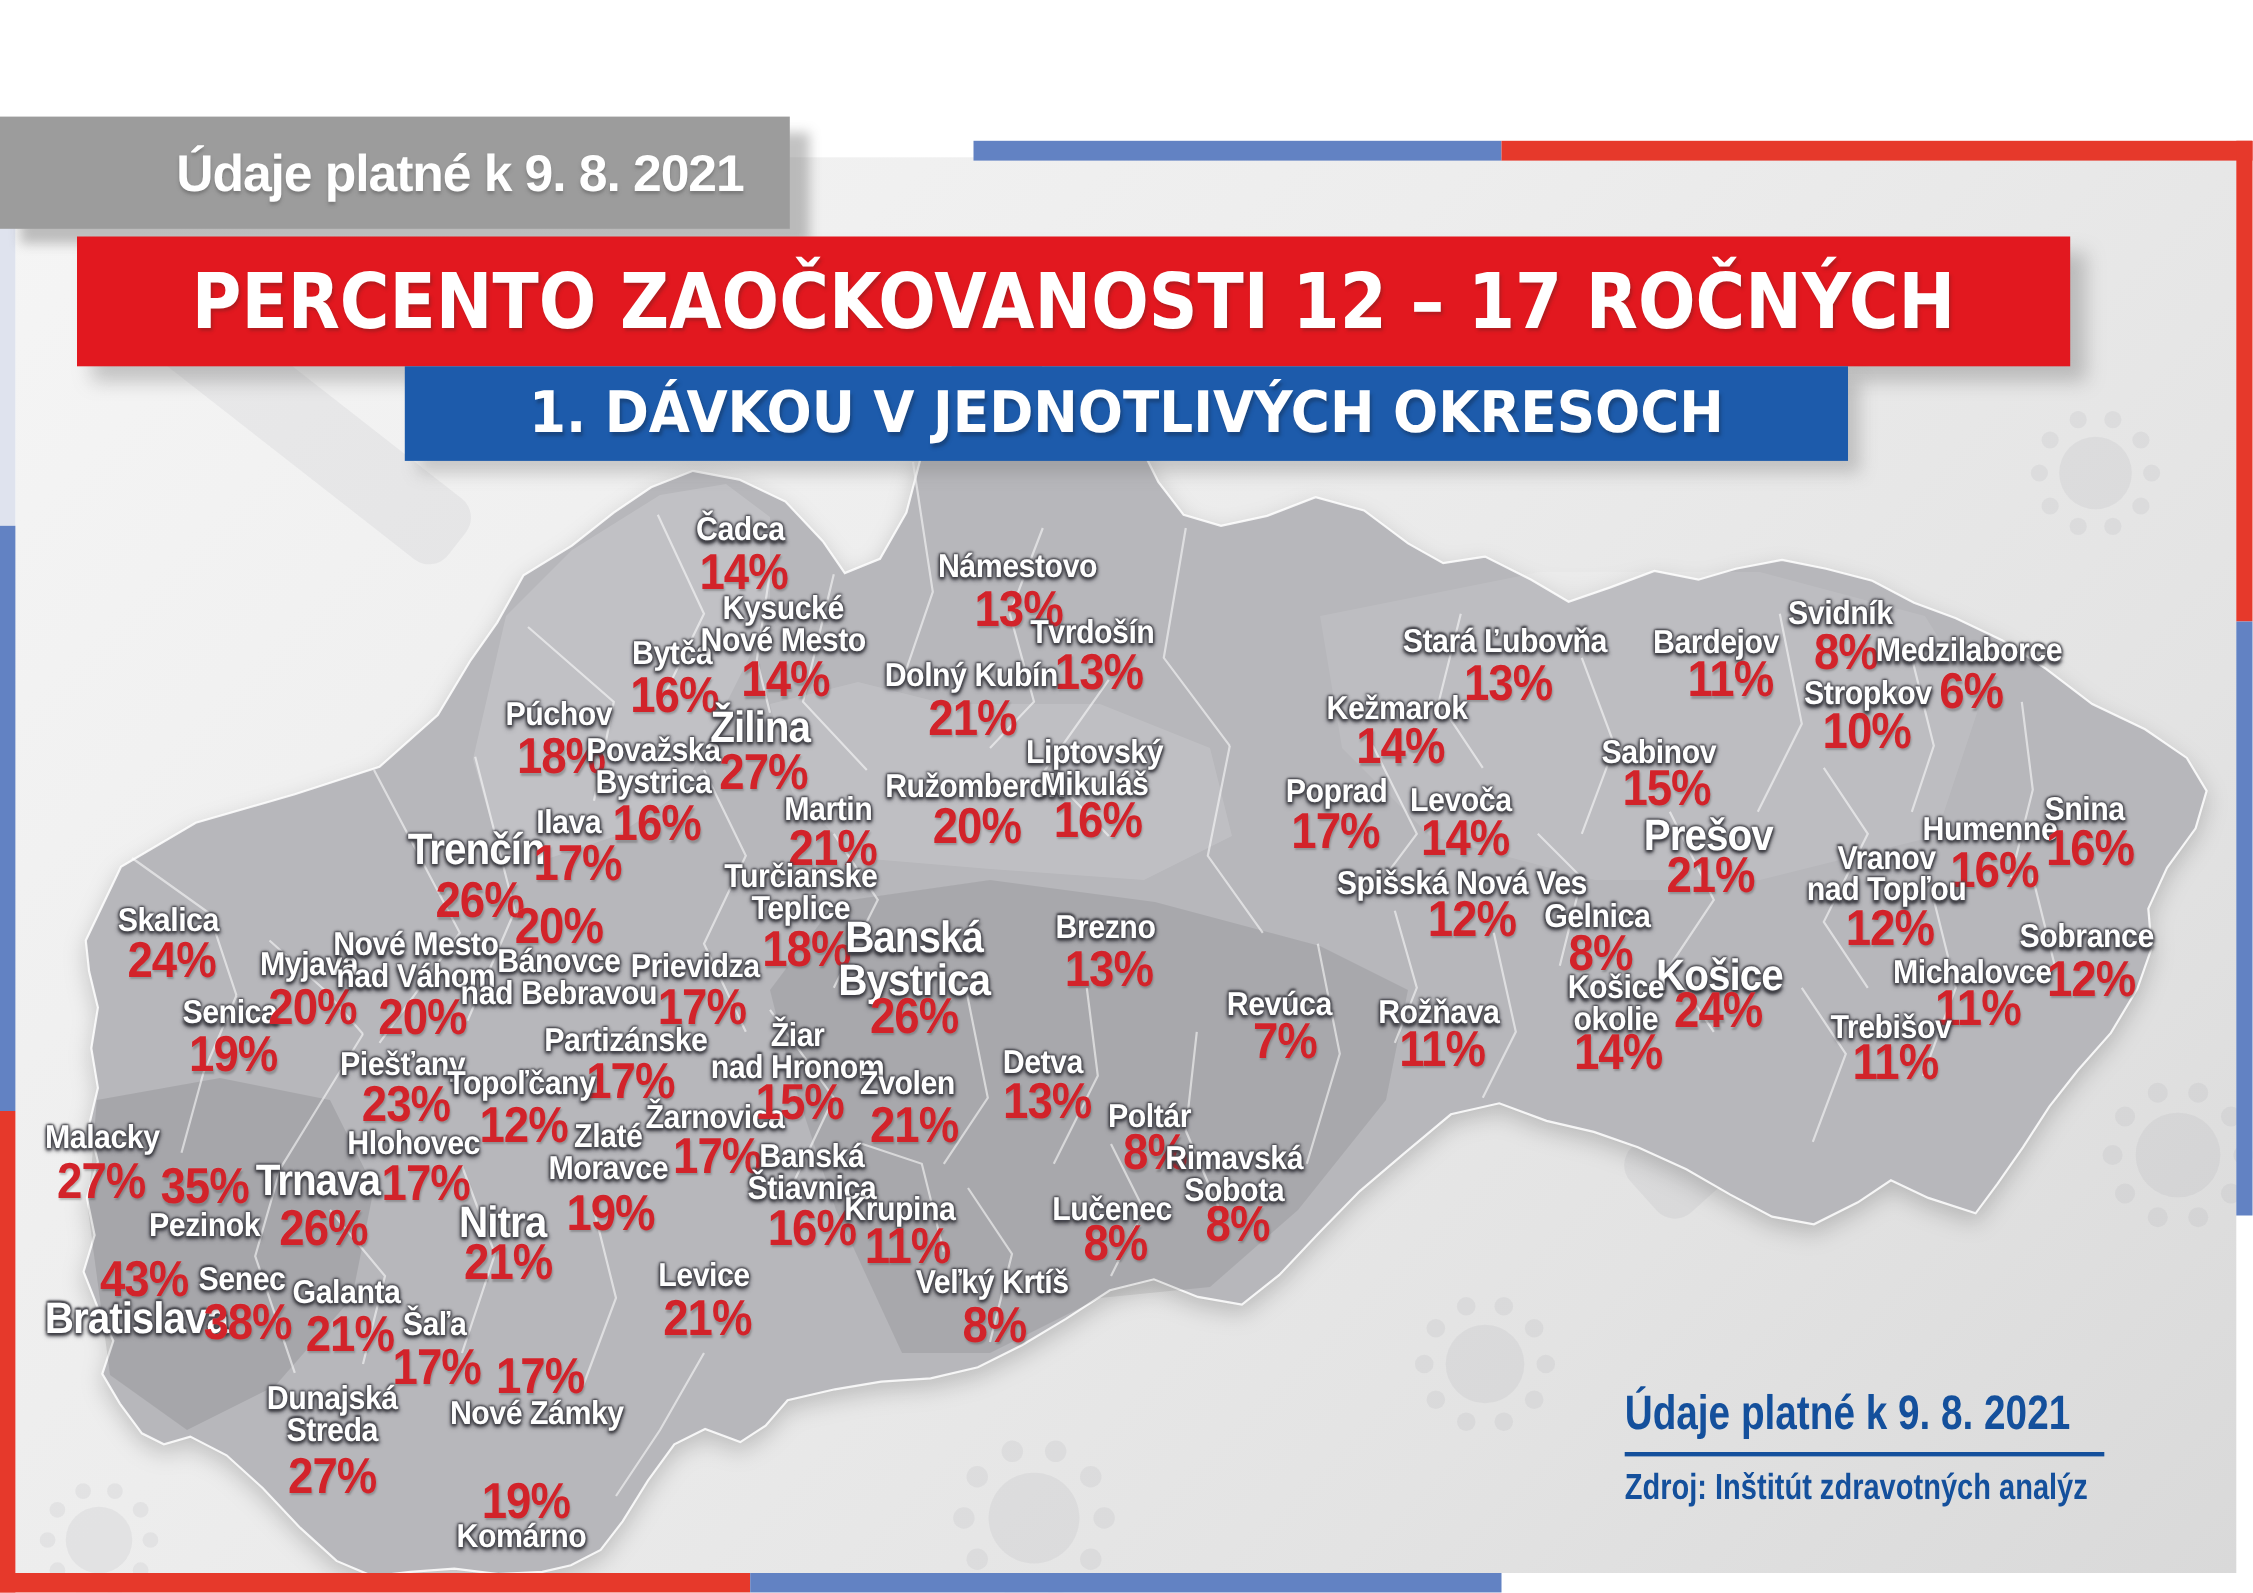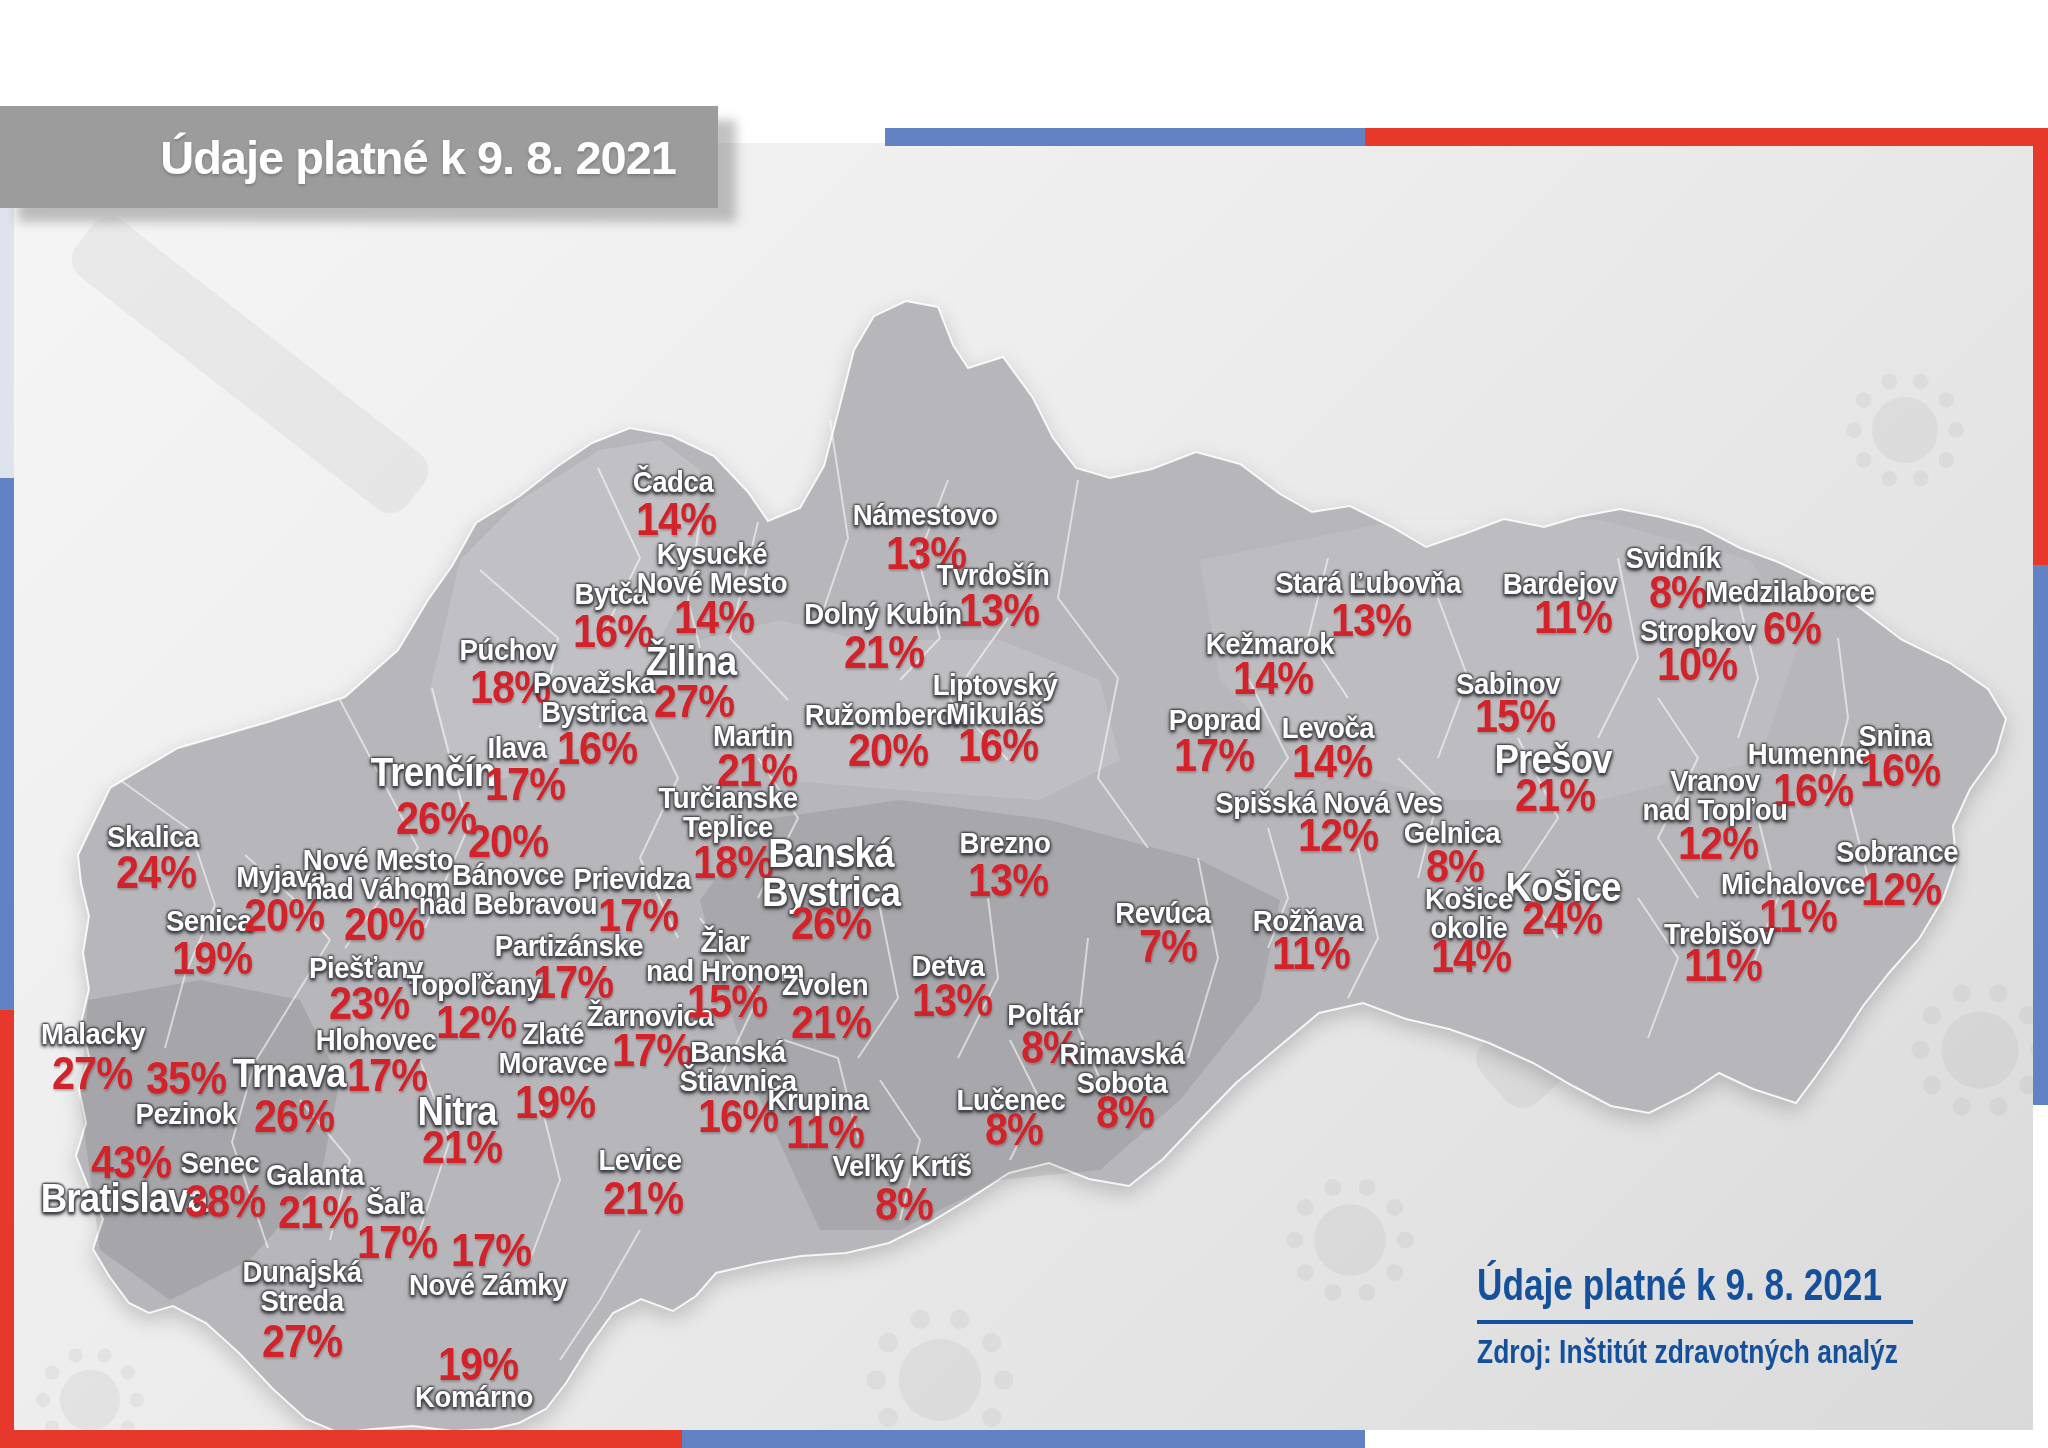--- a/index.html
+++ b/index.html
@@ -369,20 +369,26 @@
   <div class="bar red" style="left:2033px;top:128px;width:15px;height:437px;"></div>
   <div class="bar blue" style="left:2033px;top:565px;width:15px;height:540px;"></div>
   <div class="bar red" style="left:0;top:1430px;width:682px;height:18px;"></div>
   <div class="bar blue" style="left:682px;top:1430px;width:683px;height:18px;"></div>
 
   <div class="badge">
     <span>Údaje platné k 9. 8. 2021</span>
   </div>
 
 
+  <div class="band-red">
+    <span>PERCENTO ZAOČKOVANOSTI 12 – 17 ROČNÝCH</span>
+  </div>
+  <div class="band-blue">
+    <span>1. DÁVKOU V JEDNOTLIVÝCH OKRESOCH</span>
+  </div>
 
   <div class="footer">
     <div class="f1">Údaje platné k 9. 8. 2021</div>
     <div class="frule"></div>
     <div class="f2">Zdroj: Inštitút zdravotných analýz</div>
   </div>
 
 </div>
 
 </body></html>

